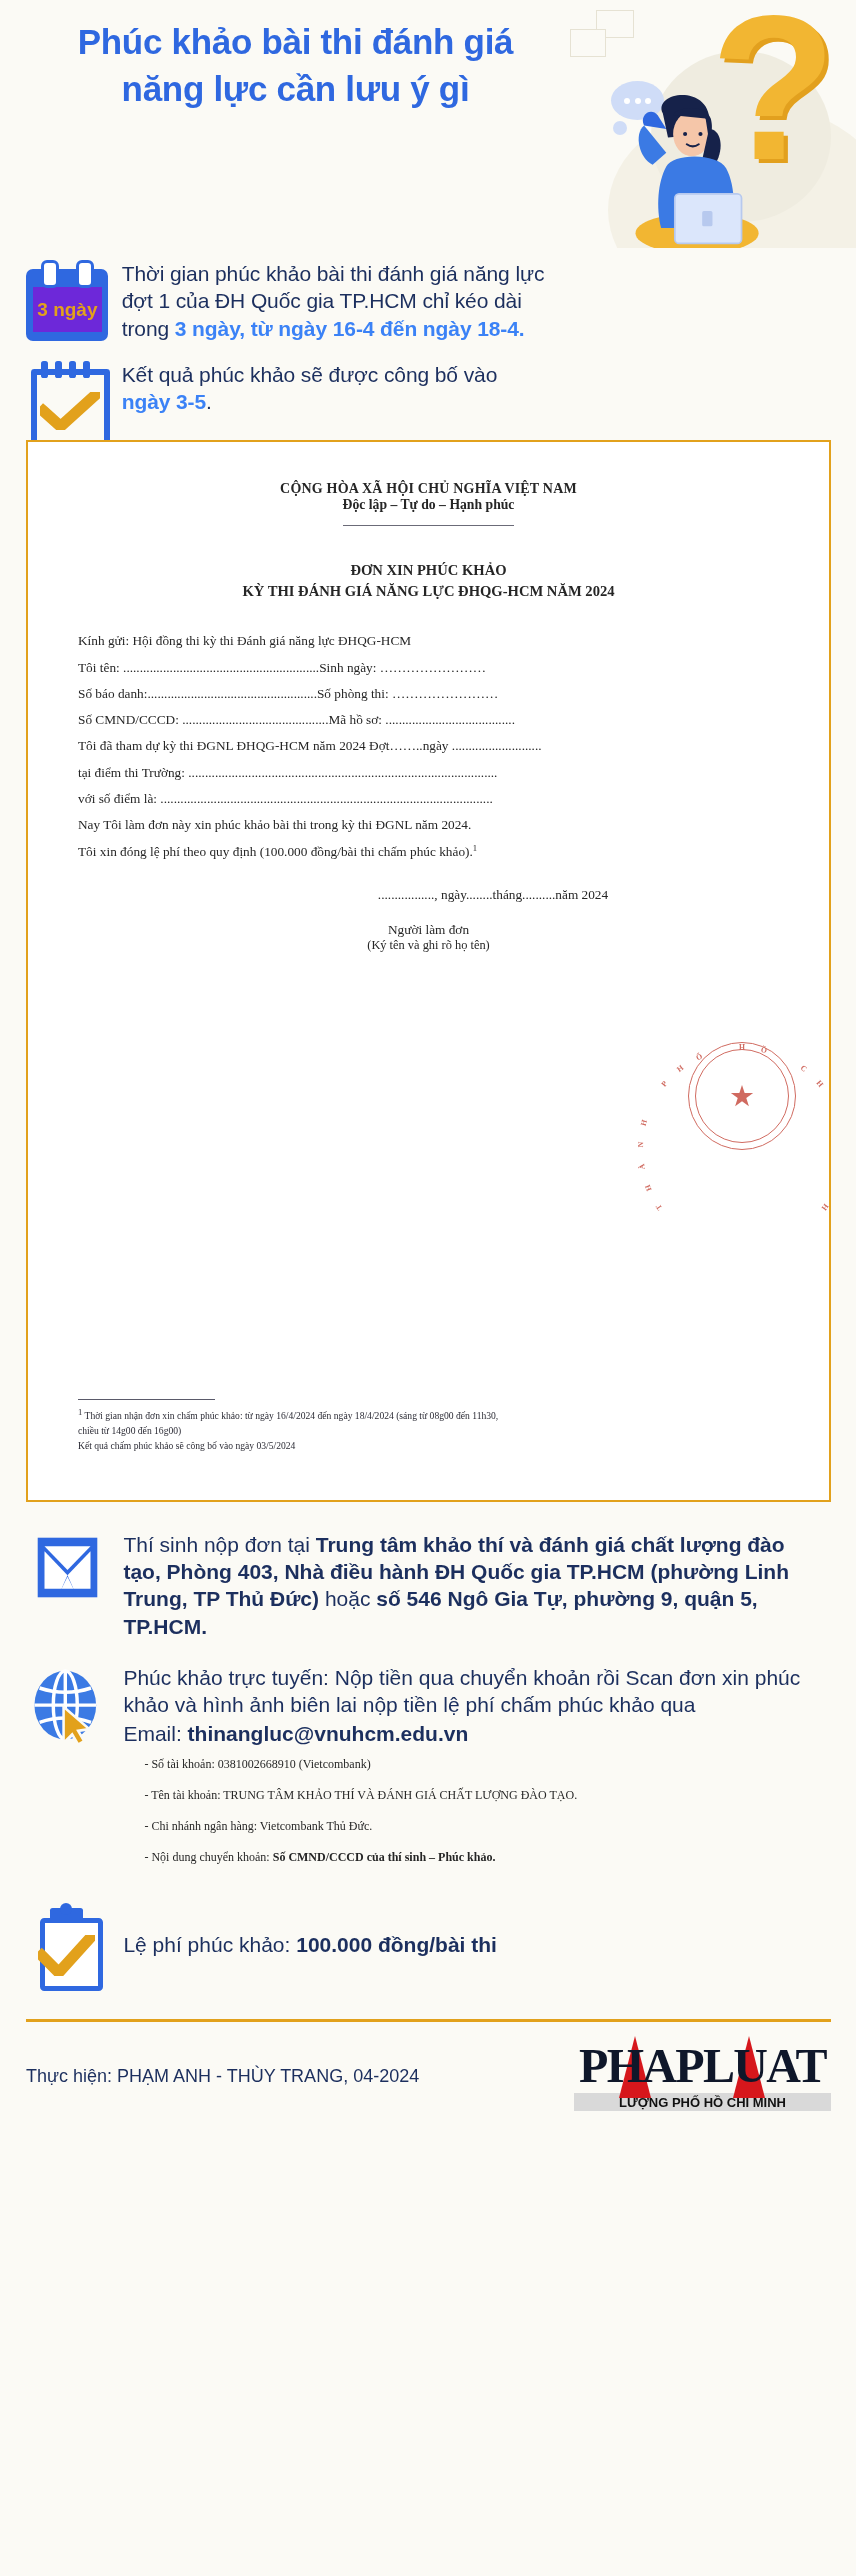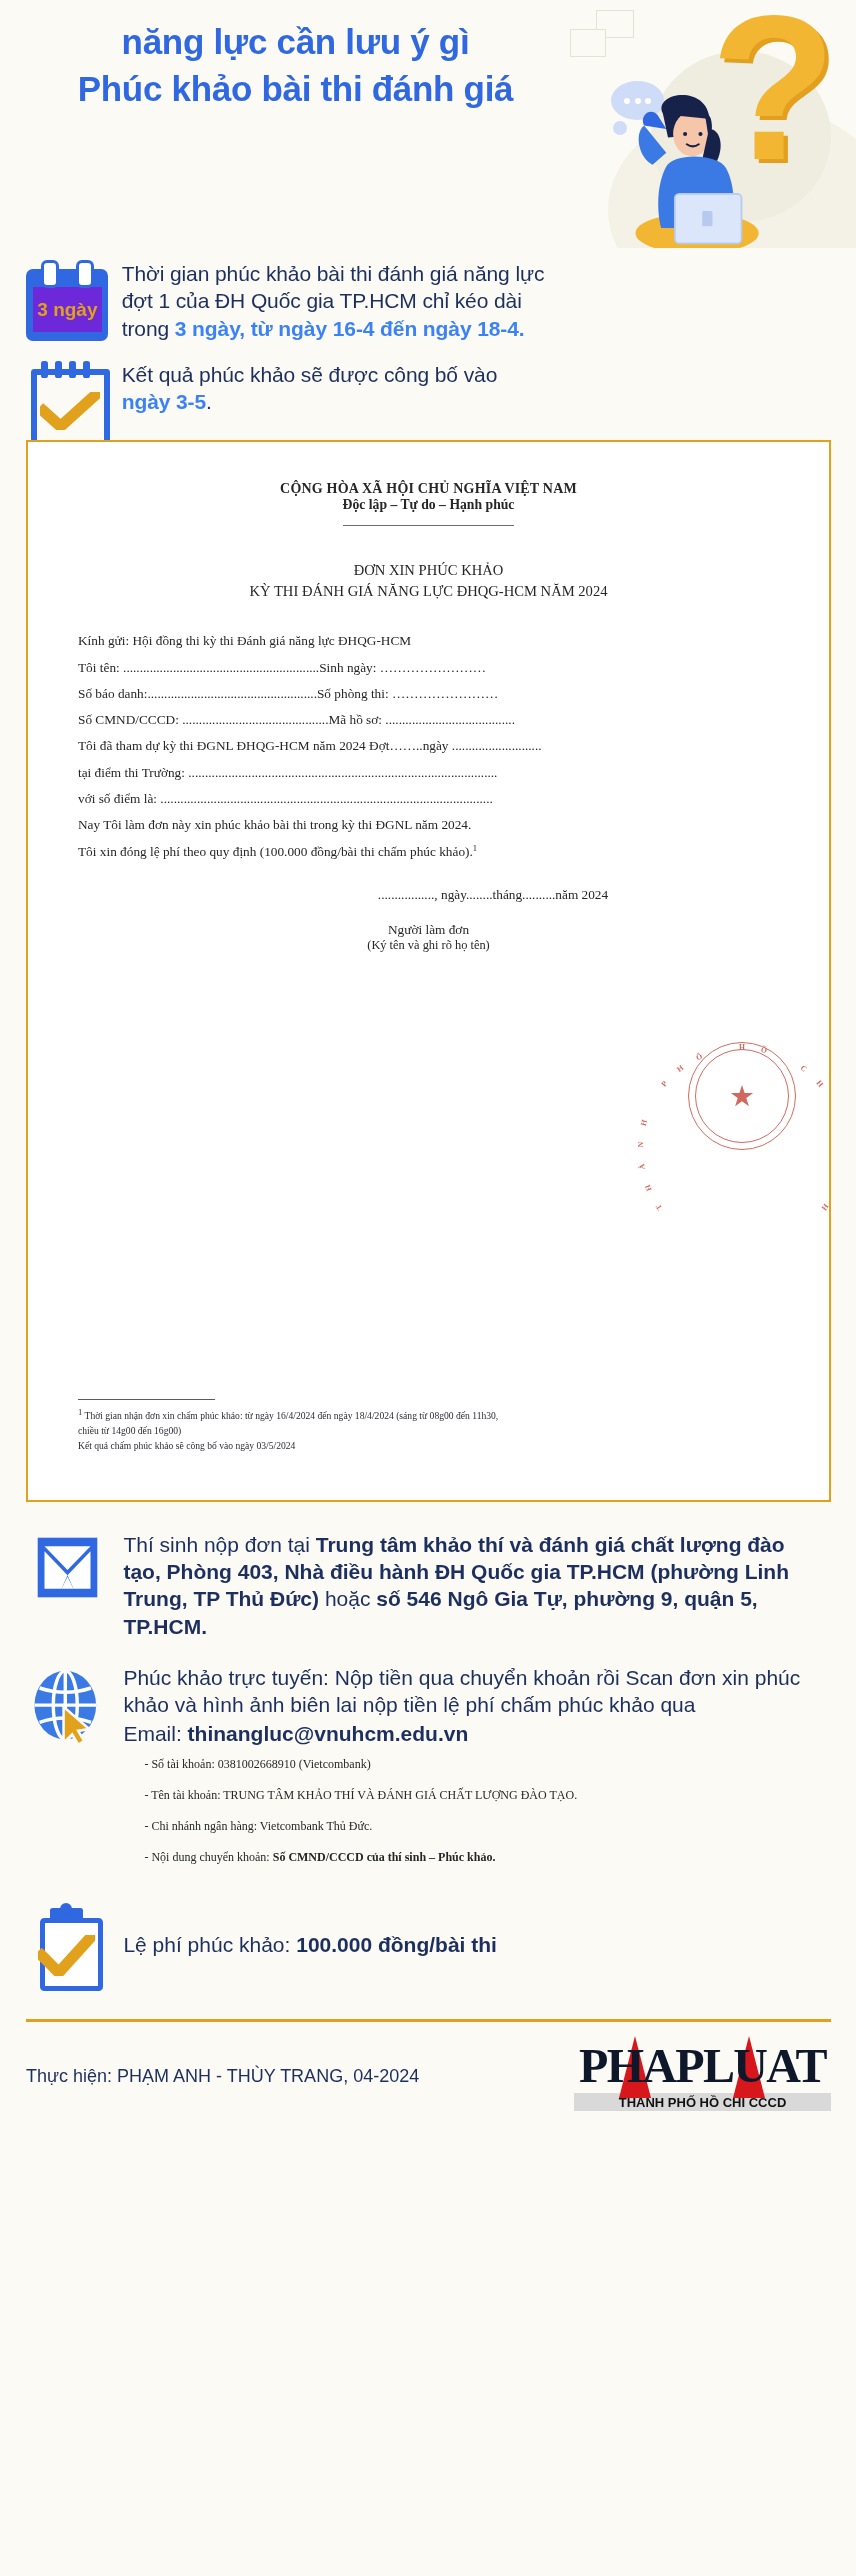--- a/index.html
+++ b/index.html
@@ -188,21 +188,21 @@
   .d-nat{
     font-weight:bold;font-size:14px;letter-spacing:0.2px;
   }
   .d-motto{
     font-weight:bold;font-size:13.7px;margin-top:0;
     display:inline-block;
     border-bottom:1.2px solid #6b6b78;
     padding-bottom:12px;
   }
   .d-title{
-    margin-top:34px;font-weight:normal;font-size:14.6px;line-height:1.45;
+    margin-top:34px;font-weight:bold;font-size:14.6px;line-height:1.45;
   }
   .d-body{ margin-top:26px; font-size:13.3px; line-height:1.98; }
   .d-body .ln{ white-space:nowrap; overflow:hidden; }
   .d-sign{ margin-top:22px; text-align:center; font-size:13.3px; }
   .d-sign .dateline{ padding-left:129px; }
   .d-sign .who{ margin-top:19px; }
   .d-sign .who .sub{ font-size:12.4px; }
   sup{ font-size:8.6px; }
 
   .seal{
@@ -361,22 +361,22 @@
         <path d="M36 52 C24 62 30 90 46 98 L62 84 Z" fill="#3b7ae4"></path>
         <rect x="72" y="132" width="78" height="58" rx="5" fill="#dbe6fb" stroke="#b7c9ee" stroke-width="2"></rect>
         <rect x="104" y="152" width="12" height="18" rx="2" fill="#b7c9ee"></rect>
         <circle cx="84" cy="62" r="2.4" fill="#16224a"></circle>
         <circle cx="102" cy="62" r="2.4" fill="#16224a"></circle>
         <path d="M86 74 q7 5 14 0" stroke="#16224a" stroke-width="2.4" fill="none" stroke-linecap="round"></path>
       </svg>
     </div>
 
     <div class="hero-title">
+      <div>Phúc khảo bài thi đánh giá</div>
       <div>năng lực cần lưu ý gì</div>
-      <div>Phúc khảo bài thi đánh giá</div>
     </div>
   </div>
 
   <div class="info-row row1">
     <div class="info-icon">
       <div class="cal">
         <div class="body"></div>
         <div class="ring l"></div>
         <div class="ring r"></div>
         <div class="sheet">
@@ -532,18 +532,18 @@
   </div>
 
   <div class="foot-rule"></div>
   <div class="footer">
     <div class="credit">Thực hiện: PHẠM ANH - THÙY TRANG, 04-2024</div>
     <div class="logo">
       <div class="word">
         <span class="tri t1"></span><span class="tri t2"></span>
         <span class="lbl">PHAPLUAT</span>
       </div>
-      <div class="bar">THÀNH PHỐ HỒ CHÍ CCCD</div>
+      <div class="bar">LƯỢNG PHỐ HỒ CHÍ MINH</div>
     </div>
   </div>
 
 </div>
 
 
 </body></html>

